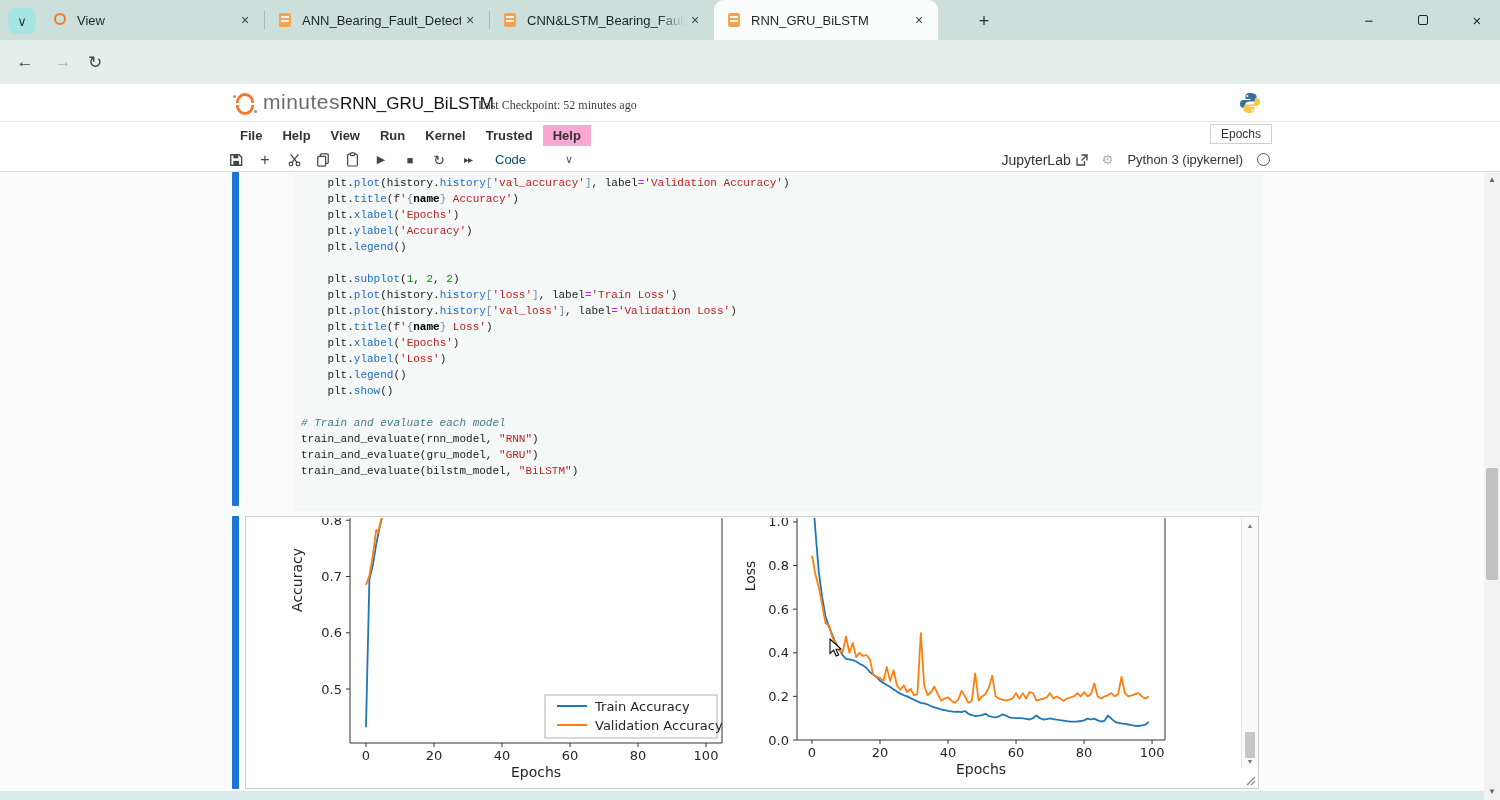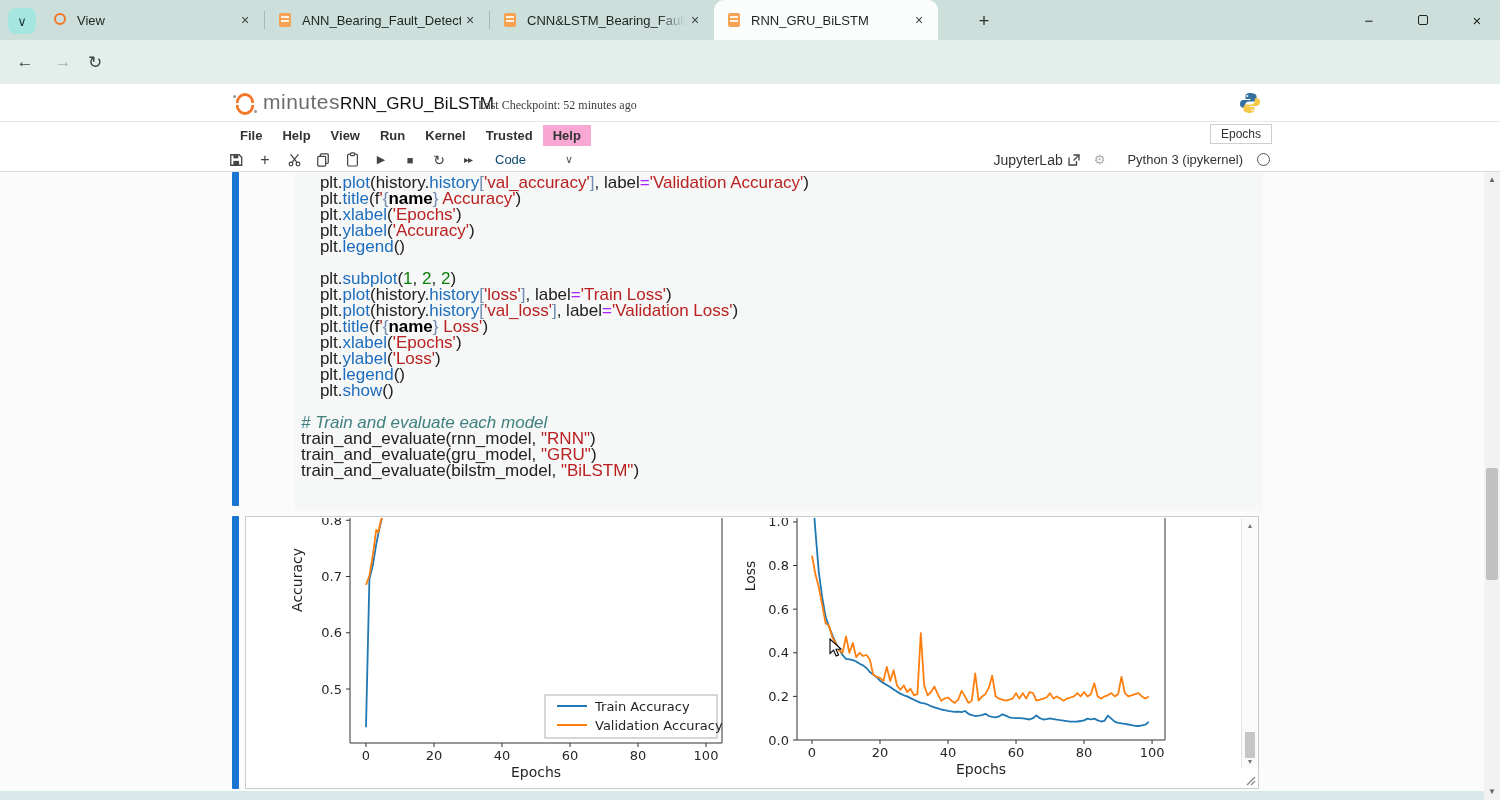--- a/index.html
+++ b/index.html
@@ -59,28 +59,28 @@
   .menu-item.hl { background:#f9a8d4; }
   .trusted { position:absolute; right:228px; top:2px; border:1px solid #cfcfcf; background:#fff; font-size:12px; color:#333; padding:2px 10px; cursor:pointer; }
   .jp-toolbar { position:absolute; left:0; top:148px; width:1500px; height:24px; background:#fff; border-bottom:1px solid #dadada; }
   .tb-left { position:absolute; left:228px; top:0; height:23px; display:flex; align-items:center; gap:13px; }
   .tbtn { min-width:16px; height:18px; display:flex; align-items:center; justify-content:center; color:#444; font-size:12px; cursor:pointer; }
   .tb-celltype { font-size:13px; color:#0c4a6e; margin-left:6px; }
   .tb-chevron { margin-left:26px; color:#555; font-size:11px; }
   .tb-right { position:absolute; right:230px; top:0; height:23px; display:flex; align-items:center; gap:14px; }
   .tb-link { font-size:14px; color:#333; display:flex; align-items:center; gap:5px; cursor:pointer; }
   .gear { color:#a9a9a9; font-size:13px; }
-  .kernel-name { font-size:13px; color:#333;margin-left:8px; }
+  .kernel-name { font-size:13px; color:#333; }
   .kernel-circle { width:13px; height:13px; border:1.6px solid #555; border-radius:50%; }
 
   
   .content { position:absolute; left:0; top:172px; width:1500px; height:628px; background:#fbfbfb; }
   .cellbar { position:absolute; left:232px; width:7px; background:#1976d2; border-radius:1px; }
   .editor { position:absolute; left:295px; top:0; width:968px; height:339px; background:#f6f7f7; }
-  #code-pre { position:absolute; left:6px; top:3px; font-family:Liberation Sans, sans-serif; font-size:17px; line-height:16px; white-space:pre; color:#212121; }
+  #code-pre { position:absolute; left:6px; top:3px; font-family:Liberation Mono, monospace; font-size:11px; line-height:16px; white-space:pre; color:#212121; }
   .tk-fn { color:#1d6dbe; } .tk-s { color:#ba2121; } .tk-op { color:#aa22ff; }
   .tk-num { color:#0a800a; } .tk-cm { color:#408080; font-style:italic; } .tk-br { color:#708bb0; }
   .tk-bd { color:#000; font-weight:bold; }
 
   .output-box { position:absolute; left:245px; top:344px; width:1014px; height:273px; background:#fff; border:1px solid #c9cccc; }
   .chart-svg { position:absolute; top:1px; }
   #chart-acc { left:34px; } #chart-loss { left:499px; }
   .out-scroll { position:absolute; right:1px; top:1px; width:16px; height:250px; background:#fafafa; border-left:1px solid #e4e4e4; }
   .out-scroll .sarrow { position:absolute; left:0; width:16px; text-align:center; font-size:7px; color:#777; }
   .out-thumb { position:absolute; left:3px; top:214px; width:10px; height:26px; background:#c6c6c6; }

